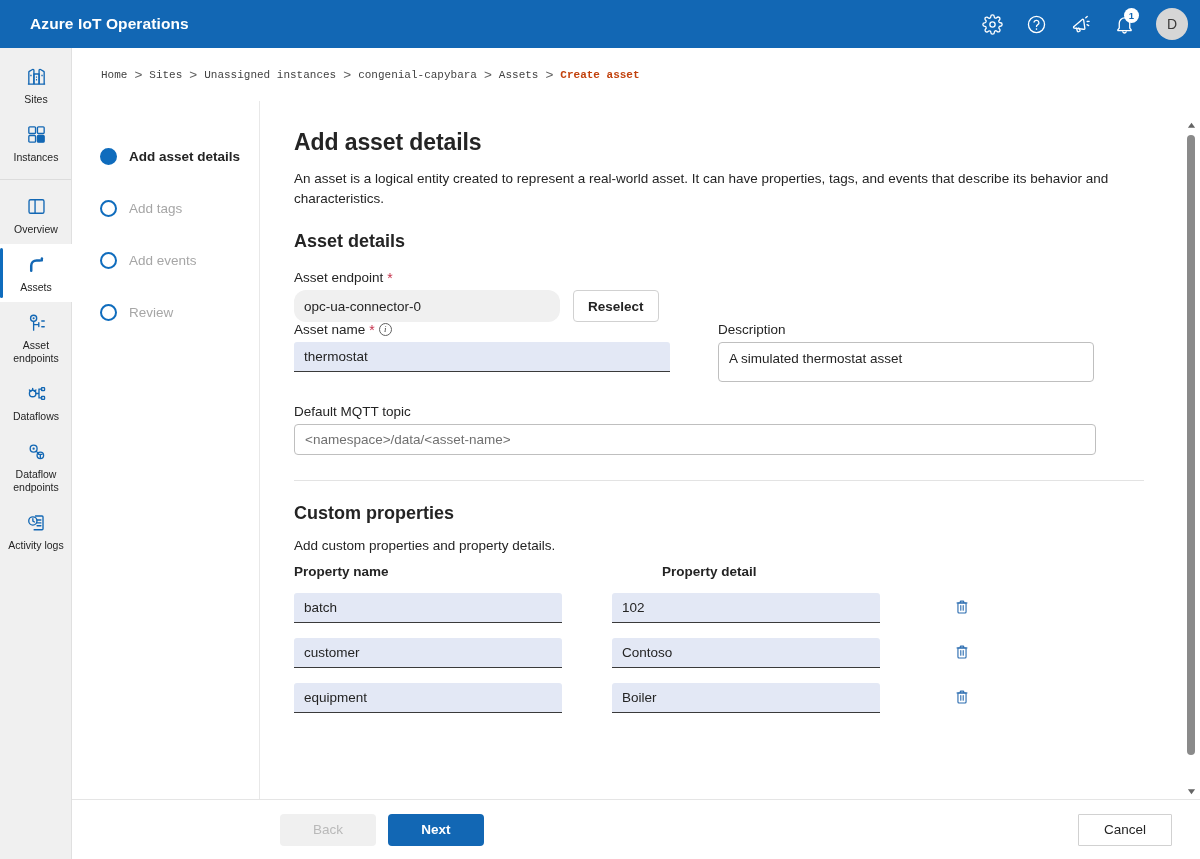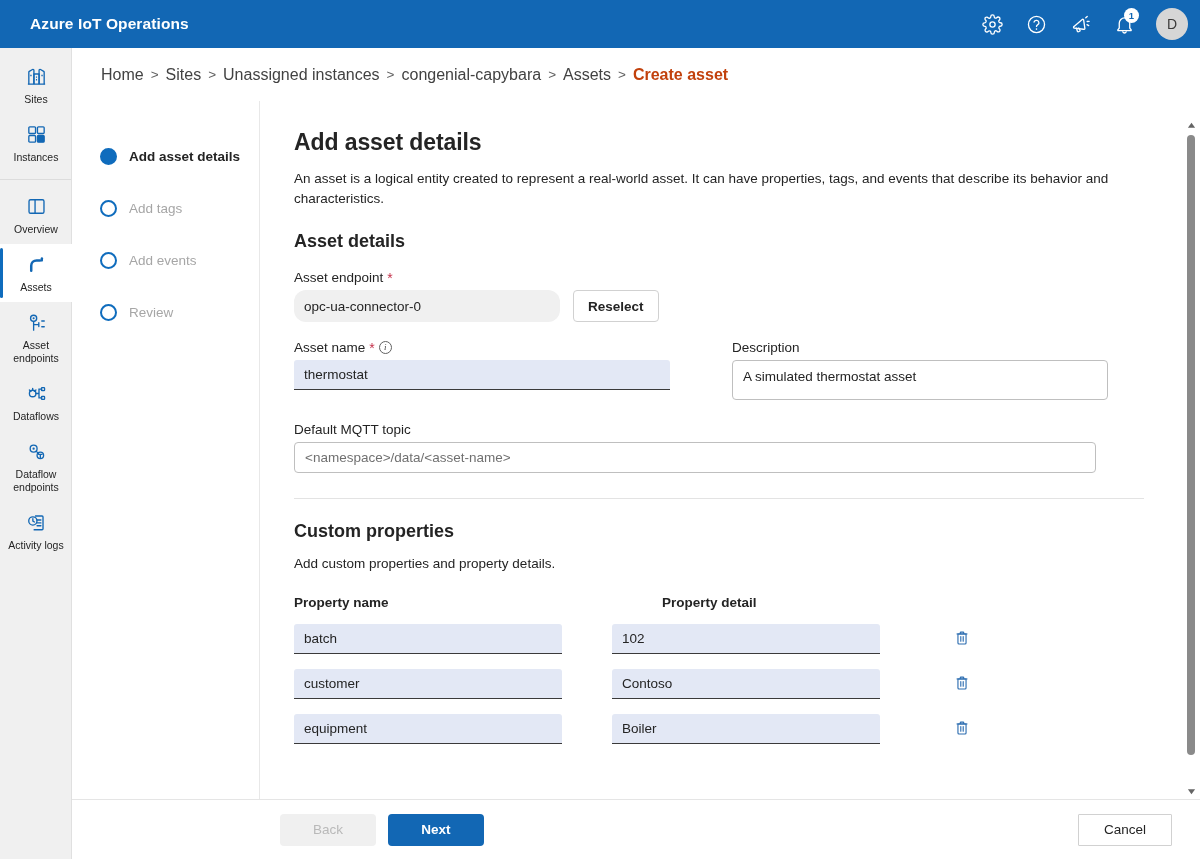--- a/index.html
+++ b/index.html
@@ -120,23 +120,24 @@
     position: absolute;
     top: 48px; left: 72px;
     width: 1128px; height: 53px;
     background: #ffffff;
     display: flex;
     align-items: center;
     padding-left: 29px;
     z-index: 5;
   }
   .crumb {
-    font-size: 16px;
+    font-size: 11px;
     color: #424242;
     cursor: pointer;
+    font-family: Liberation Mono, monospace;
   }
   .crumb.current { font-weight: bold; color: #c2410c; cursor: default; }
   .crumb-sep { font-size: 13.5px; color: #616161; margin: 0 7px; }
 
   
   .steps {
     position: absolute;
     top: 101px; left: 72px;
     width: 188px; height: 698px;
     background: #ffffff;
@@ -233,22 +234,21 @@
     border-radius: 4px;
     font-size: 13.5px;
     font-weight: bold;
     color: #242424;
     cursor: pointer;
     font-family: "Liberation Sans", sans-serif;
   }
 
   .two-col {
     display: flex;
-    gap: 62px;
-    margin-top: 18px;
+    gap: 48px;
   }
   .col-left { width: 376px; }
   .col-right { width: 376px; }
 
   .input-filled {
     width: 100%;
     height: 30px;
     background: #e3e8f5;
     border: none;
     border-bottom: 1.5px solid #3a3a3a;
@@ -290,21 +290,21 @@
     height: 1px;
     background: #e3e3e3;
     margin-top: 25px;
     width: 850px;
   }
 
   .cp-desc { font-size: 13.5px; color: #242424; margin-top: 14px; }
   .prop-head {
     display: flex;
     gap: 50px;
-    margin-top: 24px;
+    margin-top: 11px;
   }
   .prop-head span {
     font-size: 13.5px;
     font-weight: bold;
     color: #242424;
   }
   .ph-a { width: 318px; }
   .ph-b { width: 318px; }
 
   .prop-row {

